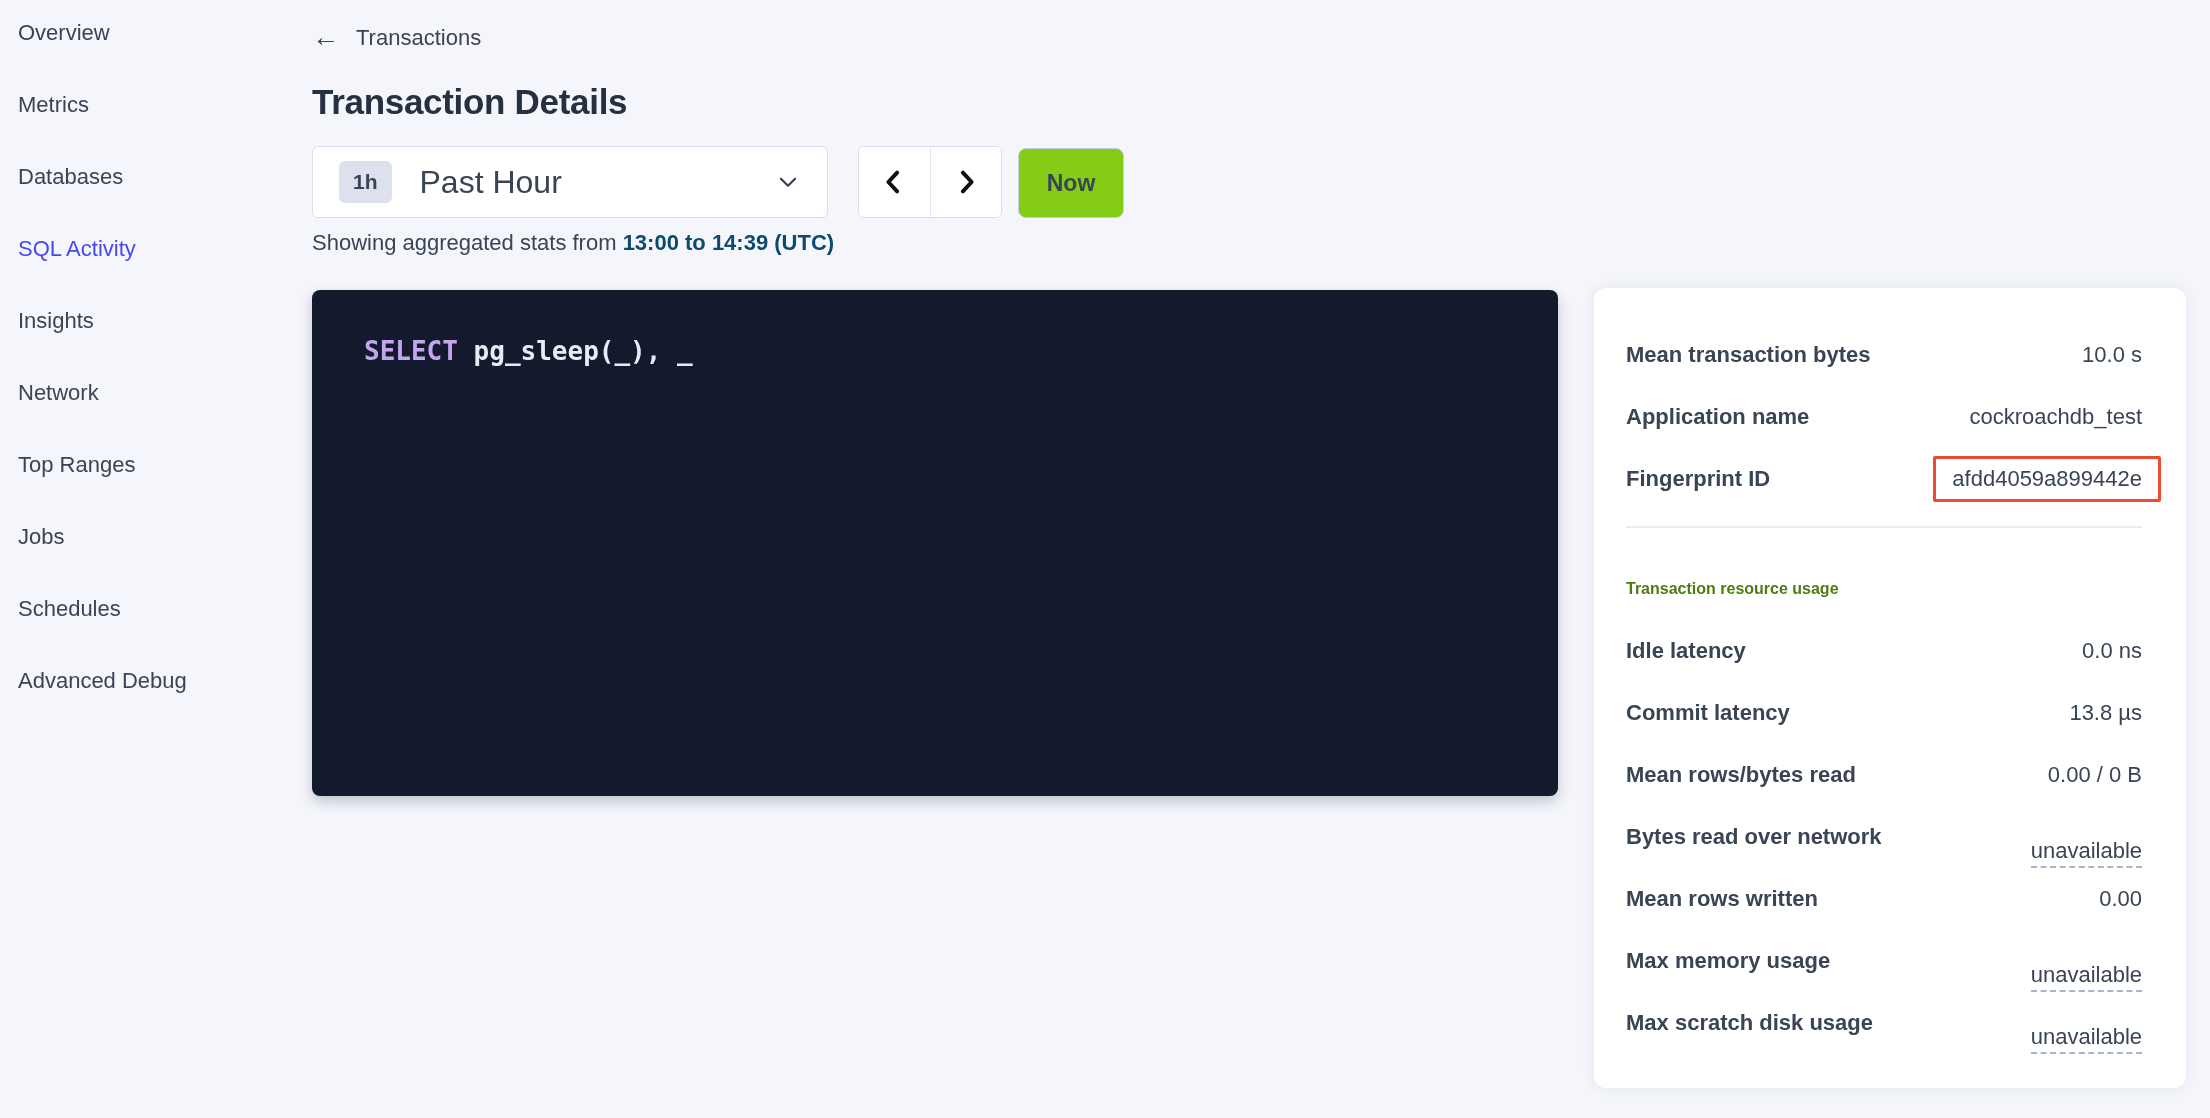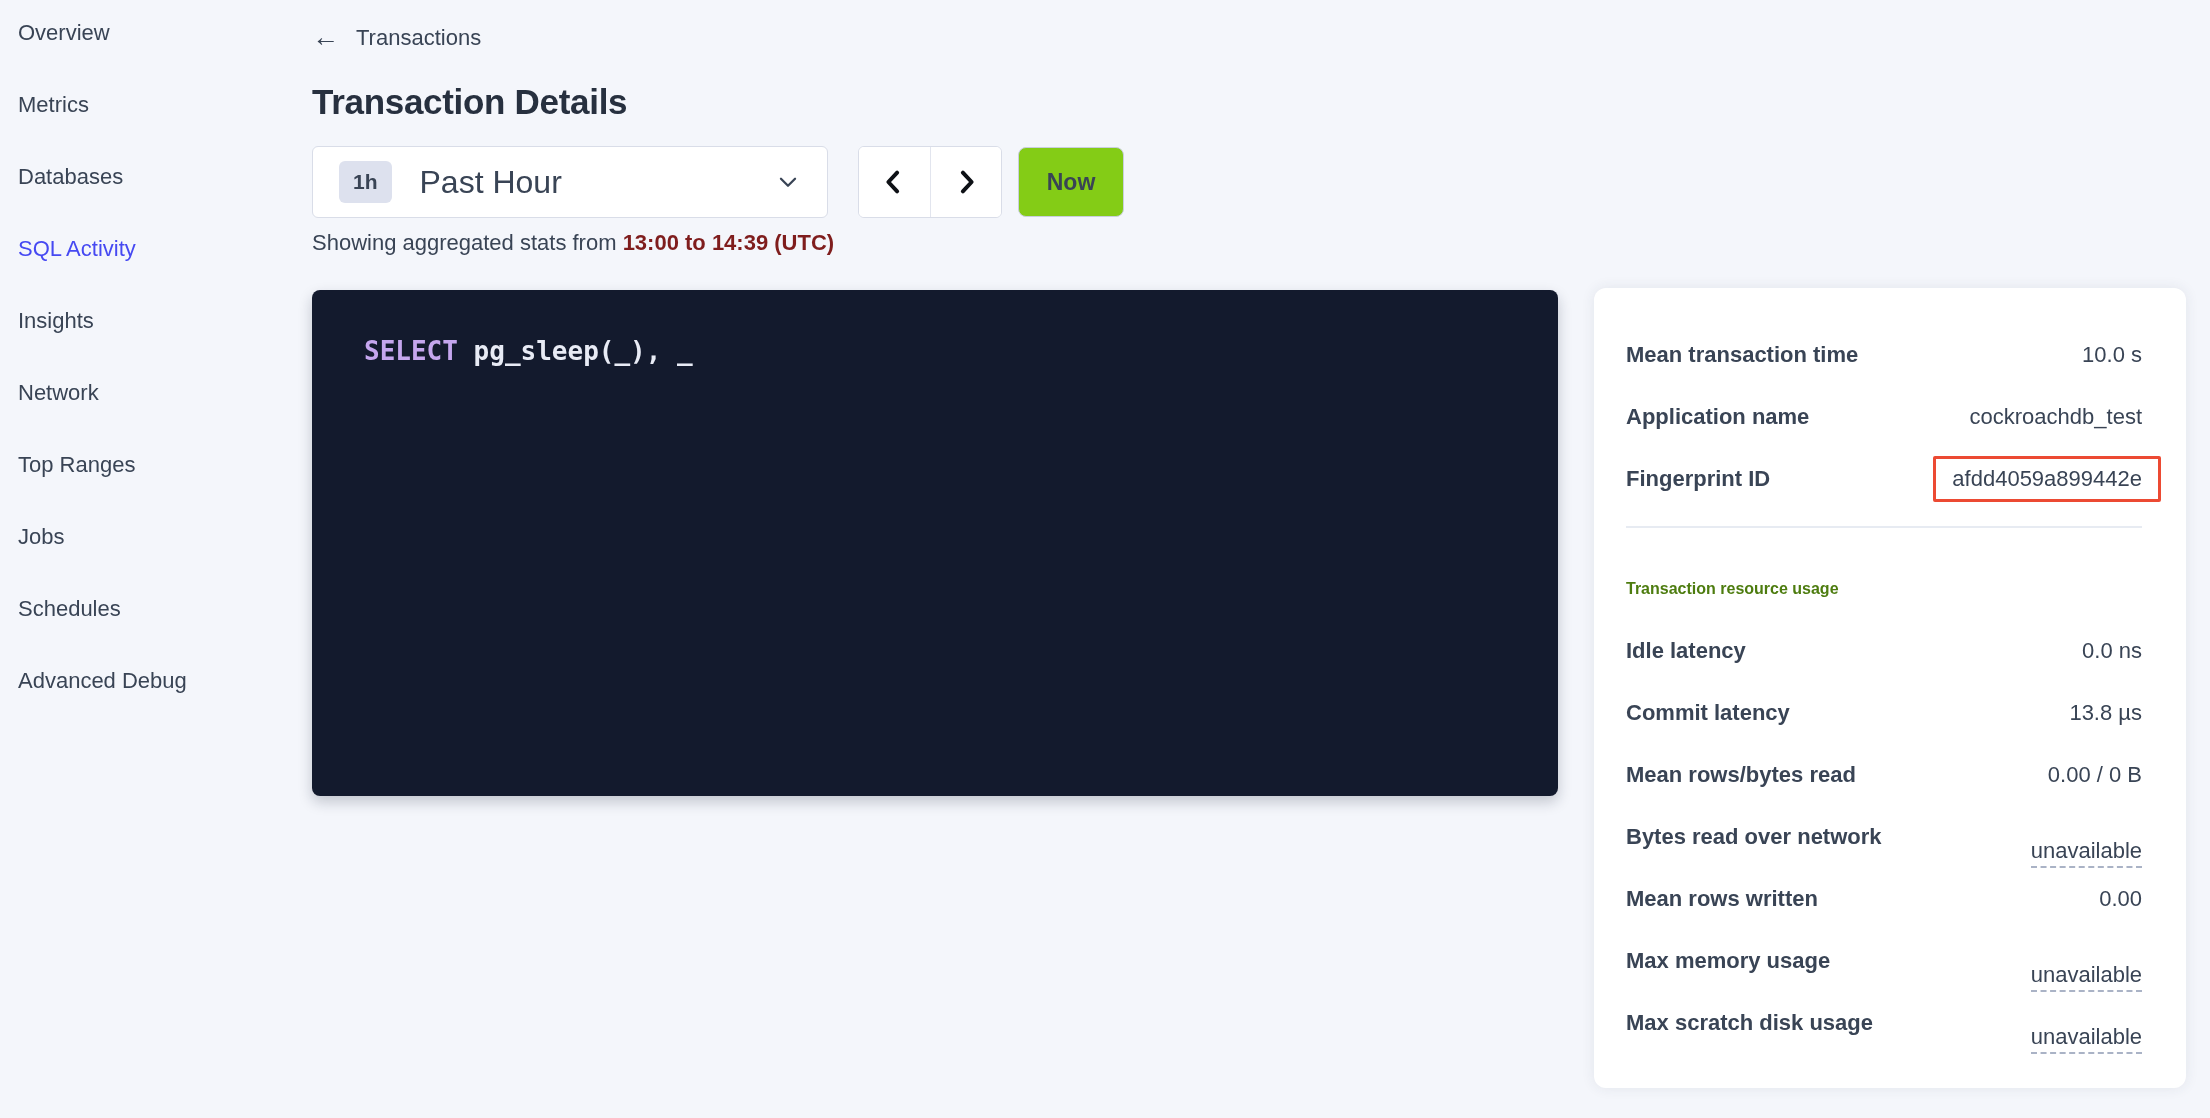--- a/index.html
+++ b/index.html
@@ -31,21 +31,21 @@
     font-size:22px; color:#394455; cursor:pointer;
   }
   .breadcrumb .arrow { font-size:27px; line-height:1; color:#394455; }
 
   .page-title {
     position:absolute; top:82px; left:0;
     font-size:35px; font-weight:700; color:#27303f; letter-spacing:-0.3px;
   }
 
   
-  .controls { position:absolute; top:146px; left:0; display:flex; align-items:center; }
+  .controls { position:absolute; top:146px; left:0; display:flex; align-items:flex-end; }
   .time-select {
     width:516px; height:72px; background:#fff;
     border:1px solid #d9dde8; border-radius:6px;
     display:flex; align-items:center; padding:0 26px;
     cursor:pointer;
   }
   .time-badge {
     background:#dde1ee; border-radius:6px; padding:9px 14px;
     font-size:21px; font-weight:700; color:#394455;
   }
@@ -63,21 +63,21 @@
   .arrow-btn.prev { border-right:1px solid #e2e5ee; }
 
   .now-btn {
     margin-left:16px; height:70px; width:106px;
     background:#84cc16; border:1px solid #c9cfdd; border-radius:8px;
     font-family:"Liberation Sans", sans-serif;
     font-size:23px; font-weight:700; color:#394455; cursor:pointer;
   }
 
   .stats-caption { position:absolute; top:230px; left:0; font-size:22px; color:#394455; }
-  .stats-caption b { color:#7f1d1d;text-align:right; }
+  .stats-caption b { color:#0c4a6e;text-align:right; }
 
   
   .sql-box {
     position:absolute; top:290px; left:0; width:1246px; height:506px;
     background:#131a2d; border-radius:8px;
     box-shadow:0 6px 14px rgba(20,28,48,0.22);
     padding:46px 52px;
   }
   .sql-line {
     font-family:"DejaVu Sans Mono", monospace;
@@ -176,21 +176,21 @@
 
   <div class="sql-box">
     <div class="sql-line"><span class="kw">SELECT</span><span> pg_sleep(_), _</span></div>
   </div>
 
 </main>
 
 <aside class="details-card">
 
   <div class="detail-row">
-    <span class="lbl">Mean transaction time</span>
+    <span class="lbl">Mean transaction bytes</span>
     <span class="val">10.0 s</span>
   </div>
   <div class="detail-row">
     <span class="lbl">Application name</span>
     <span class="val">cockroachdb_test</span>
   </div>
   <div class="detail-row">
     <span class="lbl">Fingerprint ID</span>
     <span class="val red-box">afdd4059a899442e</span>
   </div>

